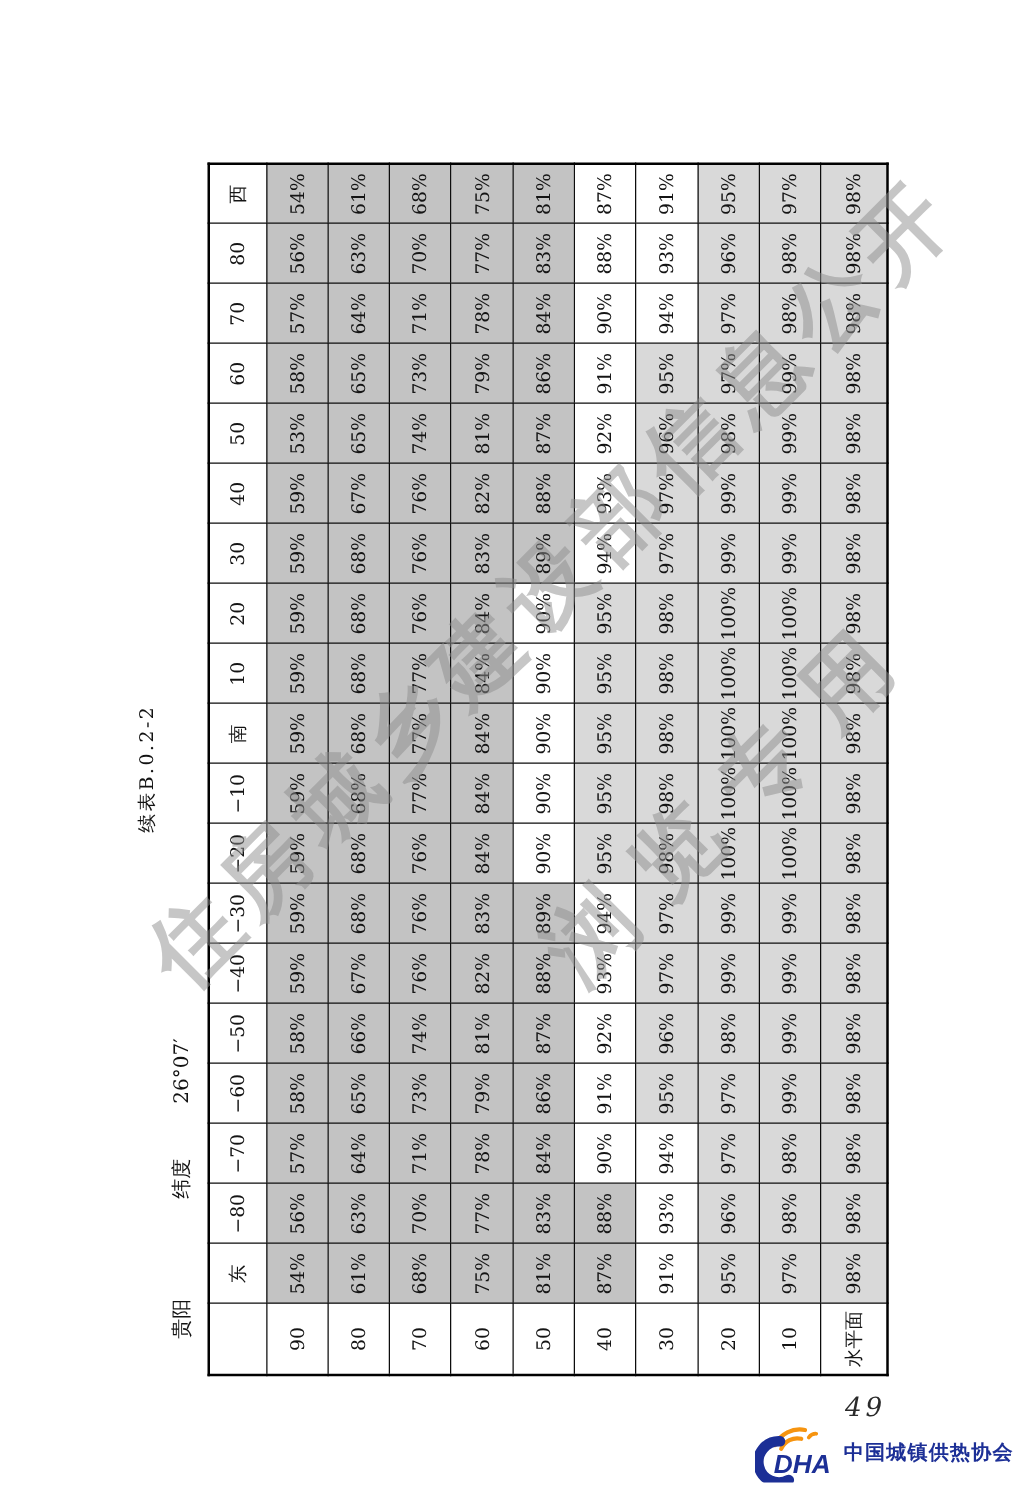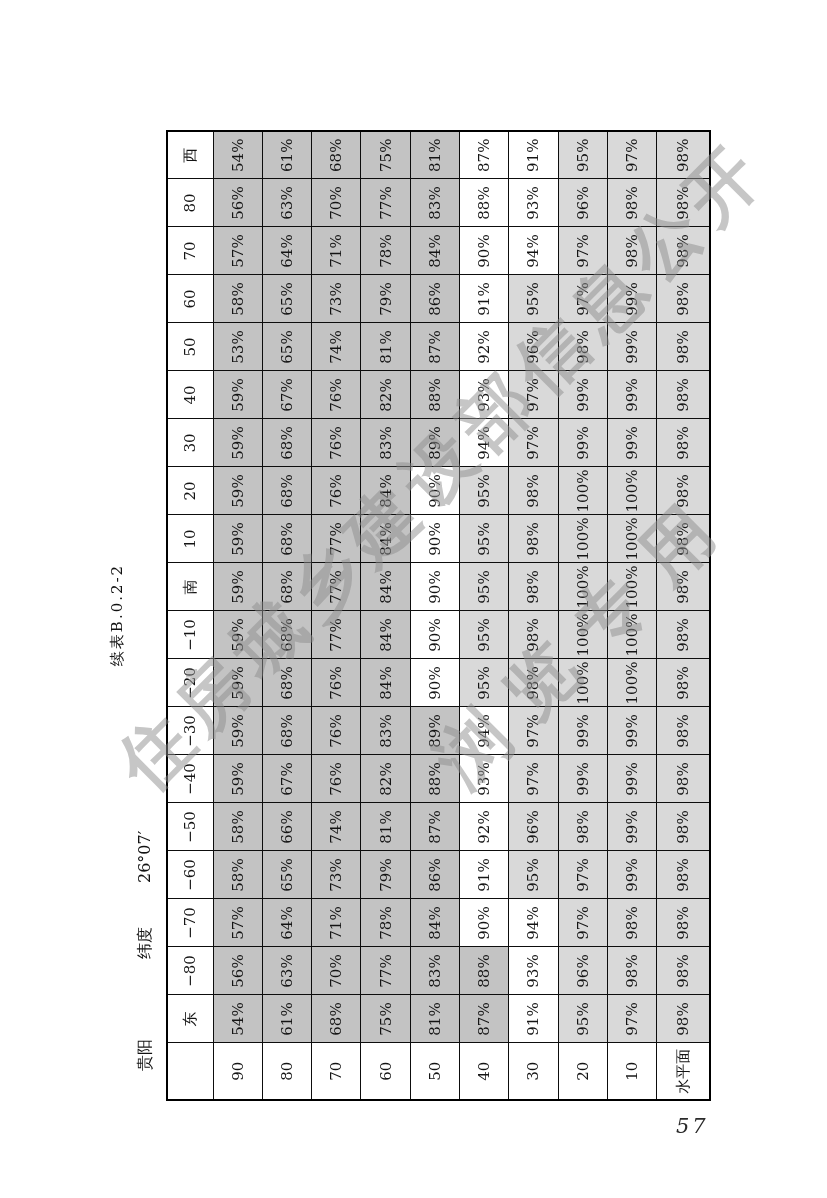--- a/index.html
+++ b/index.html
@@ -320,16 +320,26 @@
             <td class="sh-light" style="background: rgb(217, 217, 217);">98%</td>
             <td class="sh-light" style="background: rgb(217, 217, 217);">98%</td>
           </tr>
         </tbody>
     </table>
   </div>
 
   <div class="wm wm1" style="color: rgb(142, 142, 142);">住房城乡建设部信息公开</div>
   <div class="wm wm2" style="color: rgb(142, 142, 142);">浏览专用</div>
 
-  <div class="page-number">57</div>
-
+  <div class="page-number">49</div>
+
+  <div class="footer-logo">
+    <svg width="64" height="47" viewBox="0 0 64 47">
+      <path d="M16,17 A22,22 0 0 1 40,5" fill="none" stroke="#f6940f" stroke-width="3.4" stroke-linecap="round"></path>
+      <path d="M21,20 A14,14 0 0 1 37,12" fill="none" stroke="#f6940f" stroke-width="3.4" stroke-linecap="round"></path>
+      <path d="M43,11 A7,7 0 0 1 49,8" fill="none" stroke="#f6940f" stroke-width="3" stroke-linecap="round"></path>
+      <path d="M20,14 A16.5,16.5 0 1 0 27,45" fill="none" stroke="#1c2f96" stroke-width="8.5" stroke-linecap="round"></path>
+      <text x="15" y="39" font-size="21" font-style="italic" font-weight="bold" fill="#1c2f96" font-family="Liberation Sans, DejaVu Sans, sans-serif">DHA</text>
+    </svg>
+    <span class="org-name" style="color: rgb(28, 47, 150);">中国城镇供热协会</span>
+  </div>
 
 </div>
 
 </body></html>

